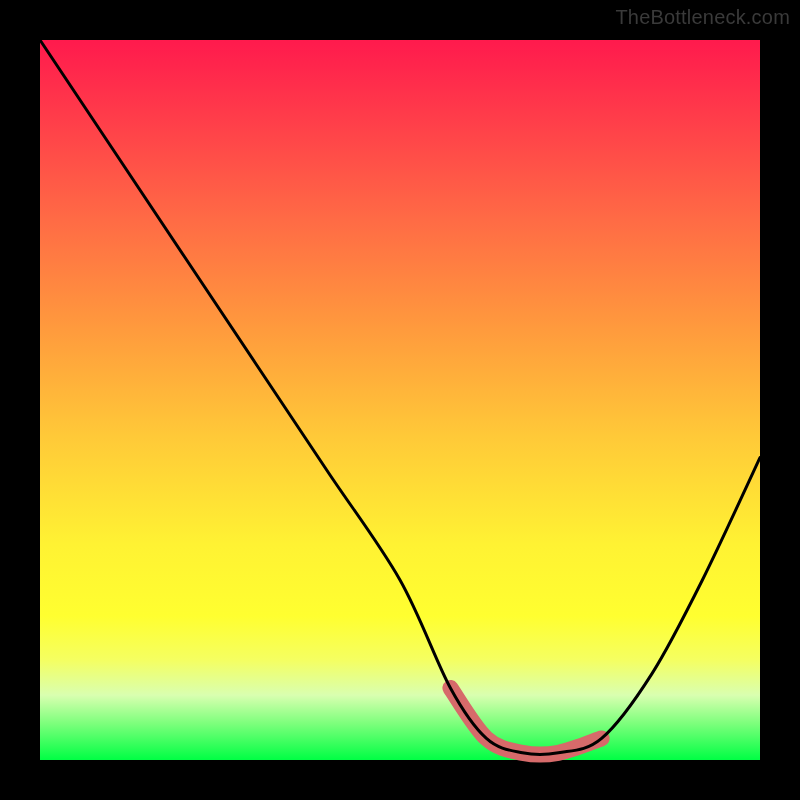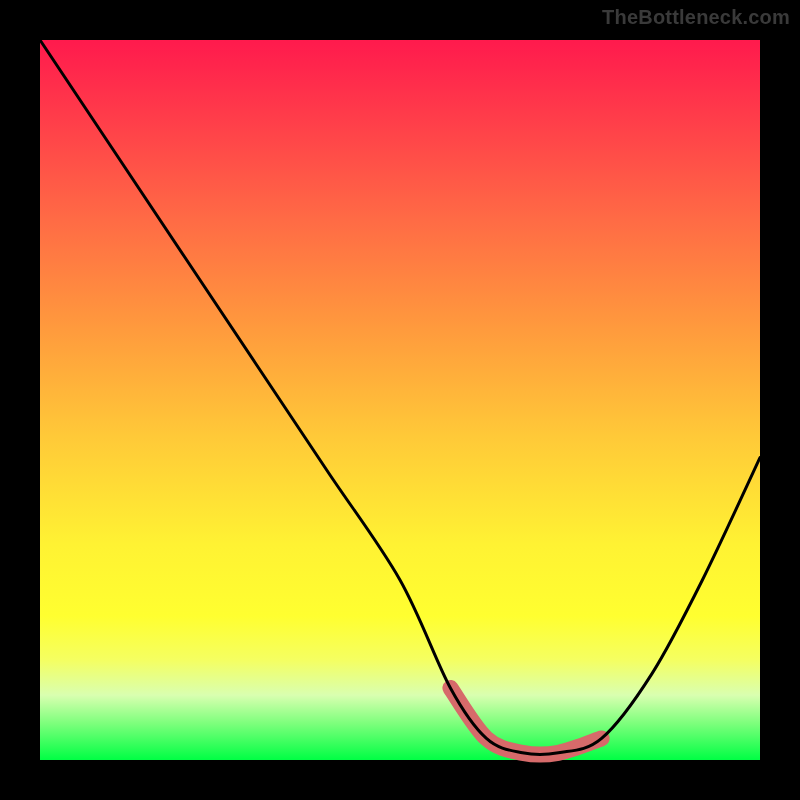--- a/index.html
+++ b/index.html
@@ -37,21 +37,21 @@
       #d9ffb0 91%,
       #7bff7b 95%,
       #00ff44 100%);
   }
   .attrib {
     position: absolute;
     top: 6px;
     right: 10px;
     color: #3a3a3a;
     font-size: 20px;
-    font-weight: 700;
+    font-weight: 400;
     letter-spacing: 0.2px;
   }
   svg.curve {
     position: absolute;
     left: 0;
     top: 0;
     width: 720px;
     height: 720px;
     overflow: visible;
   }

